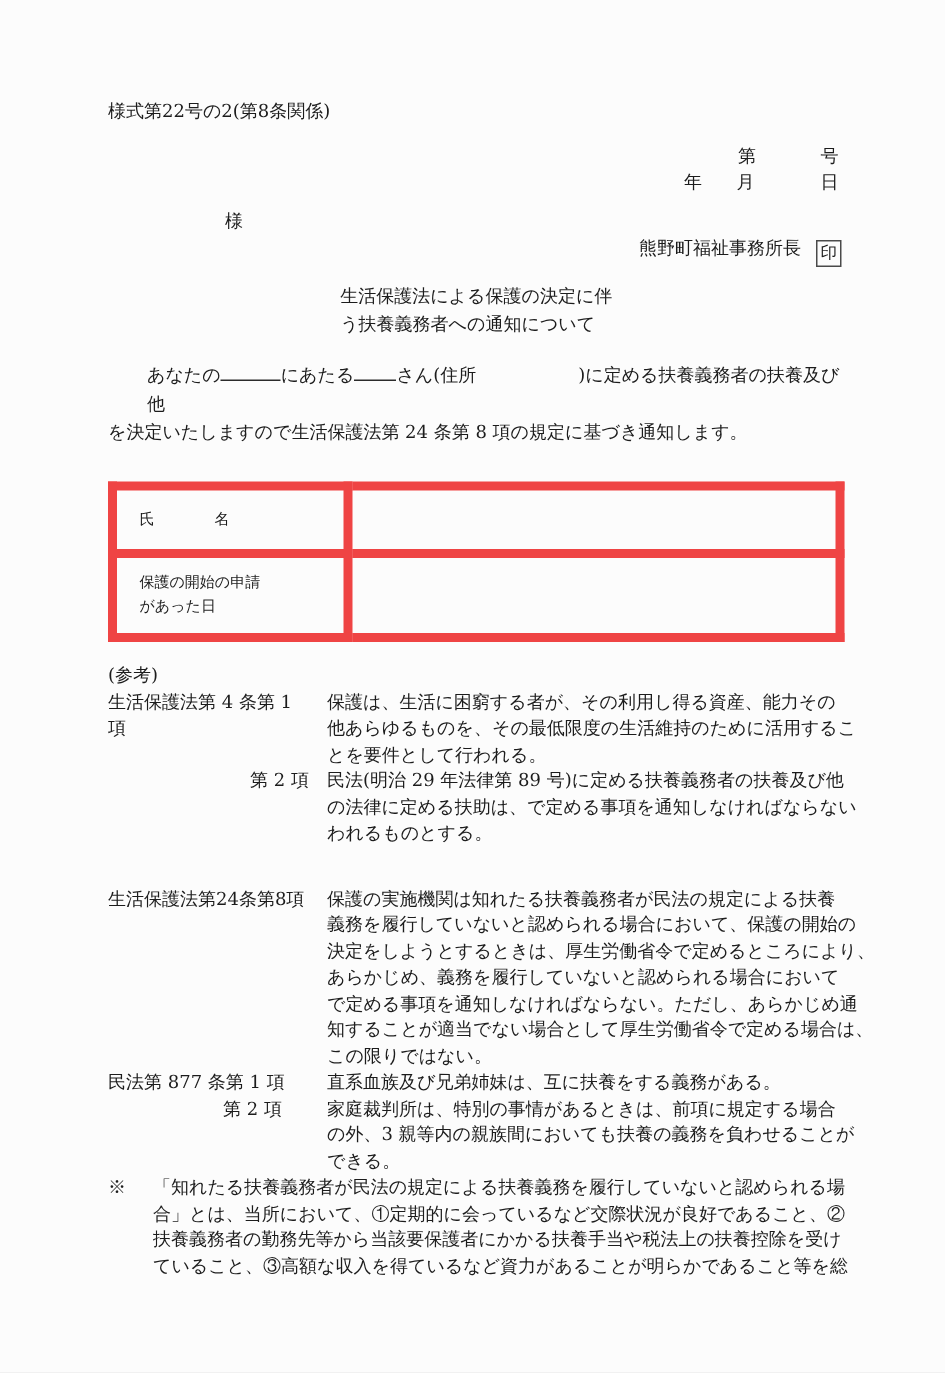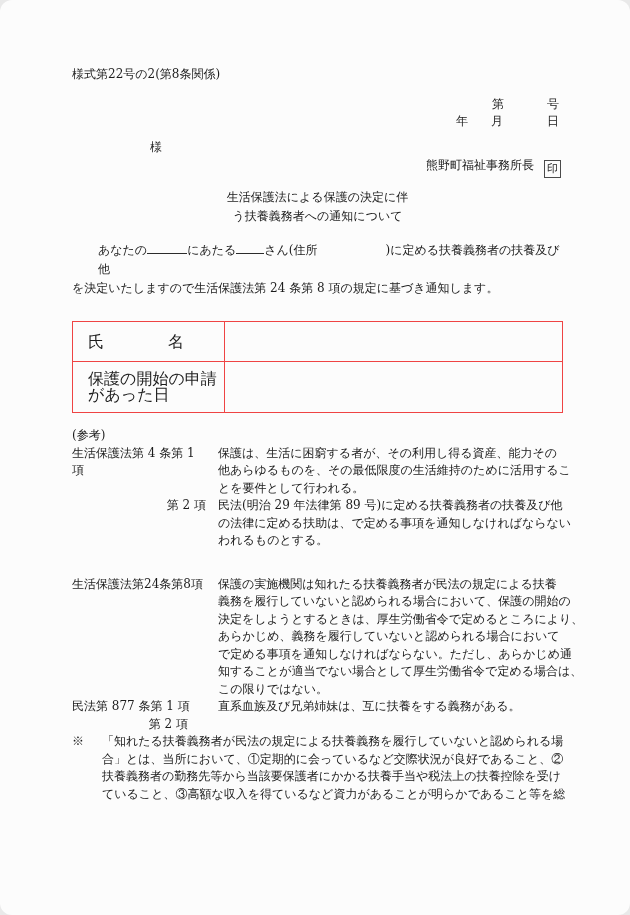--- a/index.html
+++ b/index.html
@@ -5,54 +5,53 @@
   html,body{margin:0;padding:0;background:#e9e9e9;}
   .page{
     position:relative;
     width:630px;height:915px;
     background:#fcfcfc;
     margin:0 auto;
     overflow:hidden;
     font-family:"DejaVu Serif","Liberation Serif",serif;
     font-size:12px;
     color:#1c1c1c;
-    border-radius:12px;
   }
   .content{position:absolute;left:72px;top:66px;width:491px;}
 
   .form-number{line-height:16px;}
   .right-block{text-align:right;margin-top:14px;line-height:17px;padding-right:4px;}
   .gap-a{display:inline-block;width:43px;}
   .gap-b{display:inline-block;width:23px;}
   .gap-c{display:inline-block;width:44px;}
 
   .addressee{padding-left:78px;margin-top:9px;line-height:17px;}
   .issuer-row{text-align:right;margin-top:1px;line-height:17px;padding-right:2px;}
   .seal-box{
     display:inline-block;width:15px;height:16px;line-height:16px;
     border:1px solid #4a4a4a;text-align:center;font-size:11px;
     margin-left:10px;vertical-align:-3px;
   }
 
   .title-wrap{text-align:center;margin-top:10px;}
-  .title-block{display:inline-block;text-align:center;line-height:19px;}
+  .title-block{display:inline-block;text-align:left;line-height:19px;}
 
   .body-par{margin-top:15px;line-height:19px;}
   .body-line1{padding-left:26px;}
   .blank{display:inline-block;border-bottom:1px solid #2b2b2b;height:12px;vertical-align:baseline;}
   .blank.w40{width:40px;}
   .blank.w28{width:28px;}
   .spacer68{display:inline-block;width:68px;}
 
   table.form-table{
     border-collapse:collapse;margin-top:23px;width:491px;table-layout:fixed;
   }
   table.form-table td{
-    border:1px solid #ef4444;vertical-align:middle;
-    font-size:16px;line-height:16px;
+    border:6px solid #ef4444;vertical-align:middle;
+    font-size:10px;line-height:16px;
   }
   td.cell-label{width:132px;padding:4px 4px 4px 15px;}
   td.cell-value{padding:4px 6px;}
   tr.row-name td{height:31px;}
   tr.row-date td{height:42px;}
 
   .ref-section{margin-top:14px;}
   .ref-heading{line-height:17.5px;}
   .ref-item{display:flex;line-height:17.5px;}
   .ref-item.gap-before{margin-top:26px;}
@@ -154,20 +153,25 @@
 
       <div class="ref-item">
         <div class="ref-label">民法第 877 条第 1 項</div>
         <div class="ref-body">
           <div class="ref-line">直系血族及び兄弟姉妹は、互に扶養をする義務がある。</div>
         </div>
       </div>
 
       <div class="ref-item">
         <div class="ref-label sub2">第 2 項</div>
+        <div class="ref-body">
+          <div class="ref-line">家庭裁判所は、特別の事情があるときは、前項に規定する場合</div>
+          <div class="ref-line">の外、3 親等内の親族間においても扶養の義務を負わせることが</div>
+          <div class="ref-line">できる。</div>
+        </div>
       </div>
 
       <div class="ref-note">
         <div class="note-marker">※</div>
         <div class="note-body">
           <div class="ref-line">「知れたる扶養義務者が民法の規定による扶養義務を履行していないと認められる場</div>
           <div class="ref-line">合」とは、当所において、①定期的に会っているなど交際状況が良好であること、②</div>
           <div class="ref-line">扶養義務者の勤務先等から当該要保護者にかかる扶養手当や税法上の扶養控除を受け</div>
           <div class="ref-line">ていること、③高額な収入を得ているなど資力があることが明らかであること等を総</div>
         </div>

